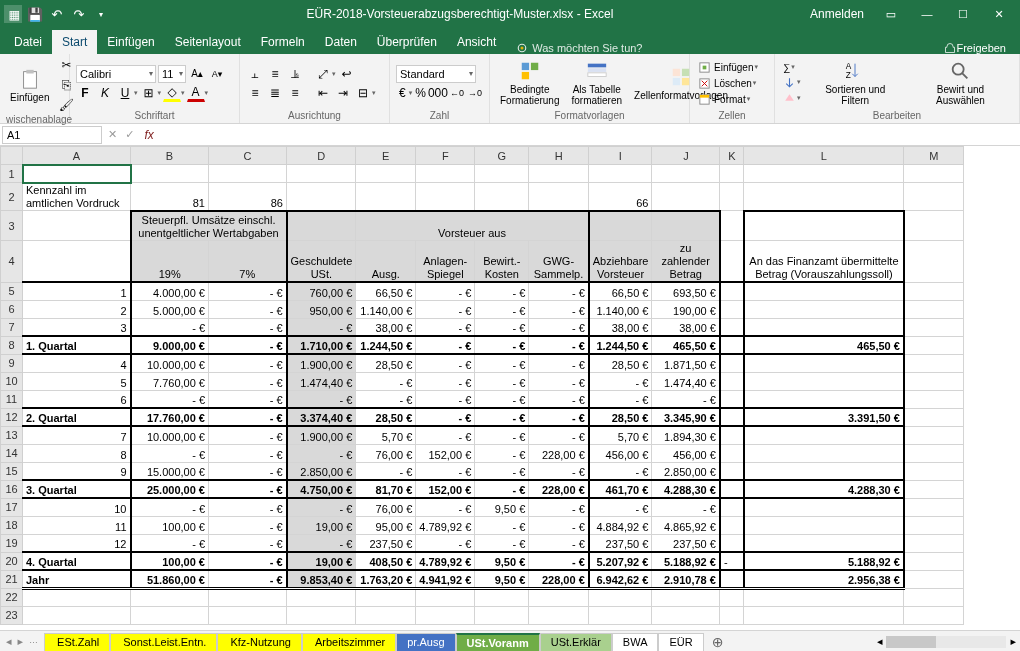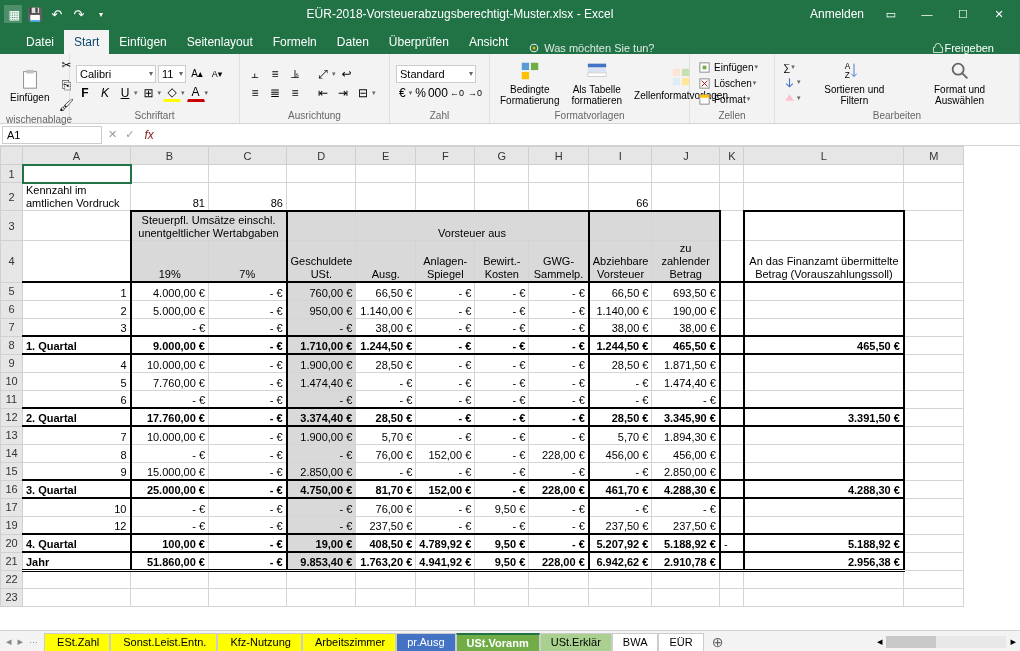--- a/index.html
+++ b/index.html
@@ -8,21 +8,21 @@
 
 .titlebar { background: #217346; color: #fff; height: 28px; display: flex; align-items: center; padding: 0 4px; }
 .titlebar .qat { display: flex; gap: 4px; align-items: center; }
 .titlebar .qat span { width: 18px; height: 18px; display: inline-flex; align-items: center; justify-content: center; font-size: 13px; cursor: pointer; }
 .titlebar .title { flex: 1; text-align: center; font-size: 12px; }
 .titlebar .user { font-size: 12px; margin-right: 10px; }
 .titlebar .winbtns { display: flex; gap: 2px; }
 .titlebar .winbtns span { width: 34px; height: 22px; display: inline-flex; align-items: center; justify-content: center; font-size: 11px; cursor: pointer; }
 
 
-.ribbon-tabs { background: #217346; color: #fff; height: 26px; display: flex; align-items: flex-end; padding: 0 16px; }
+.ribbon-tabs { background: #217346; color: #fff; height: 26px; display: flex; align-items: flex-end; padding: 0 4px; }
 .ribbon-tabs .tab { padding: 5px 10px; font-size: 12px; cursor: pointer; }
 .ribbon-tabs .tab.active { background: #f3f3f3; color: #0c4a6e; }
 .ribbon-tabs .tell { margin-left: 10px; display: flex; align-items: center; gap: 4px; opacity: .85; }
 .ribbon-tabs .tell svg { width: 12px; height: 12px; }
 .ribbon-tabs .share { margin-left: auto; display: flex; align-items: center; padding: 0 10px; }
 .share svg { width: 12px; height: 12px; }
 
 
 .ribbon { background: #f3f3f3; border-bottom: 1px solid #d4d4d4; height: 70px; display: flex; font-size: 11px; }
 .rgroup { border-right: 1px solid #e0e0e0; padding: 2px 6px; display: flex; flex-direction: column; justify-content: space-between; }
@@ -301,21 +301,21 @@
             <text x="2" y="20" font-size="9">Z</text>
             <path d="M12 4v14m-3-3l3 3 3-3" stroke="#4472c4" fill="none"></path>
           </svg>
           <span>Sortieren und Filtern</span>
         </div>
       <div class="big-btn">
           <svg viewBox="0 0 24 24">
             <circle cx="10" cy="10" r="6" fill="none" stroke="#666" stroke-width="2"></circle>
             <line x1="14" y1="14" x2="20" y2="20" stroke="#666" stroke-width="2"></line>
           </svg>
-          <span>Format und Auswählen</span>
+          <span>Bewirt und Auswählen</span>
         </div>
     </div>
     <div class="glabel">Bearbeiten</div>
   </div>
 </div>
 
 <div class="fbar">
   <input class="namebox" value="A1" style="">
   <span style="padding:0 4px;color:#999">✕</span>
   <span style="padding:0 4px;color:#999">✓</span>
@@ -605,20 +605,36 @@
             <td class="r ">- €</td>
             <td class="r ">9,50 €</td>
             <td class="r br-thick ">- €</td>
             <td class="r ">- €</td>
             <td class="r br-thick ">- €</td>
             <td class=""></td>
             <td class="r bl-thick br-thick "></td>
             <td class=""></td>
           </tr>
           <tr>
+            <th class="rh">18</th>
+            <td class="r">11</td>
+            <td class="r bl-thick ">100,00 €</td>
+            <td class="r br-thick ">- €</td>
+            <td class="r g-fill ">19,00 €</td>
+            <td class="r ">95,00 €</td>
+            <td class="r ">4.789,92 €</td>
+            <td class="r ">- €</td>
+            <td class="r br-thick ">- €</td>
+            <td class="r ">4.884,92 €</td>
+            <td class="r br-thick ">4.865,92 €</td>
+            <td class=""></td>
+            <td class="r bl-thick br-thick "></td>
+            <td class=""></td>
+          </tr>
+          <tr>
             <th class="rh">19</th>
             <td class="r">12</td>
             <td class="r bl-thick ">- €</td>
             <td class="r br-thick ">- €</td>
             <td class="r g-fill ">- €</td>
             <td class="r ">237,50 €</td>
             <td class="r ">- €</td>
             <td class="r ">- €</td>
             <td class="r br-thick ">- €</td>
             <td class="r ">237,50 €</td>

